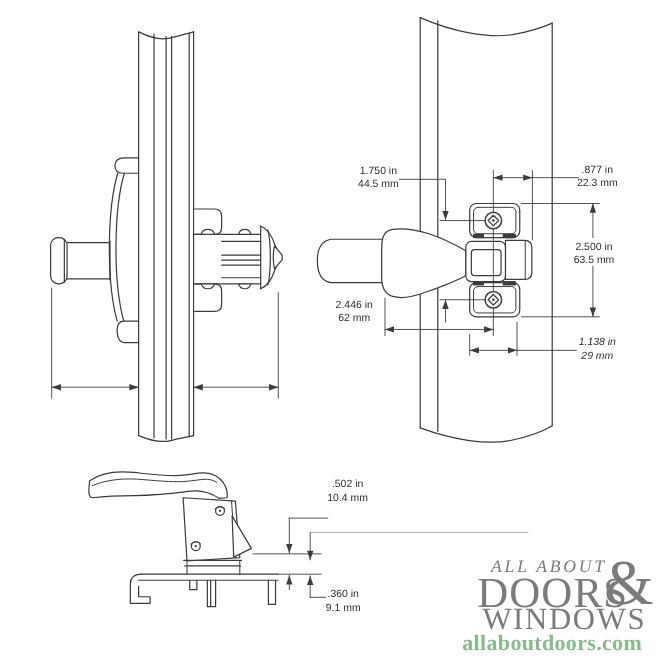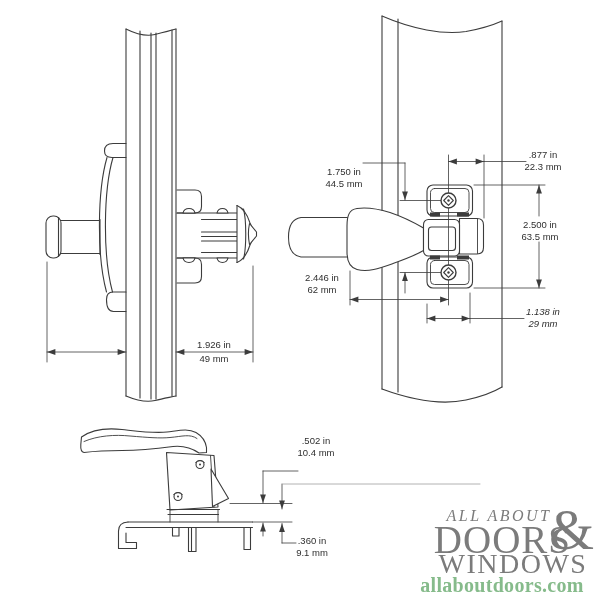--- a/index.html
+++ b/index.html
@@ -158,25 +158,21 @@
       <path d="M263,471 H298"></path>
       <path d="M263,471 V503" marker-end="url(#arr)"></path>
       <path d="M263,536 V523" marker-end="url(#arr)"></path>
       <path d="M282,484 V509" marker-end="url(#arr)"></path>
       <path d="M282,543 V523.5" marker-end="url(#arr)"></path>
       <path d="M282,543 H296"></path>
     </g>
   </g>
 </svg>
 
-<div class="dim split" style="left:184px;top:339.5px;width:60px;">
-  <span>1.926 in</span>
-      <span>49 mm</span>
-</div>
-<div class="dim" style="left:314px;top:151px;width:60px;margin-top:16px;">
+<div class="dim" style="left:314px;top:151px;width:60px;">
   <span>1.750 in</span>
       <span>44.5 mm</span>
 </div>
 <div class="dim" style="left:513px;top:150px;width:60px;">
   <span>.877 in</span>
       <span>22.3 mm</span>
 </div>
 <div class="dim" style="left:510px;top:220px;width:60px;">
   <span>2.500 in</span>
       <span>63.5 mm</span>

